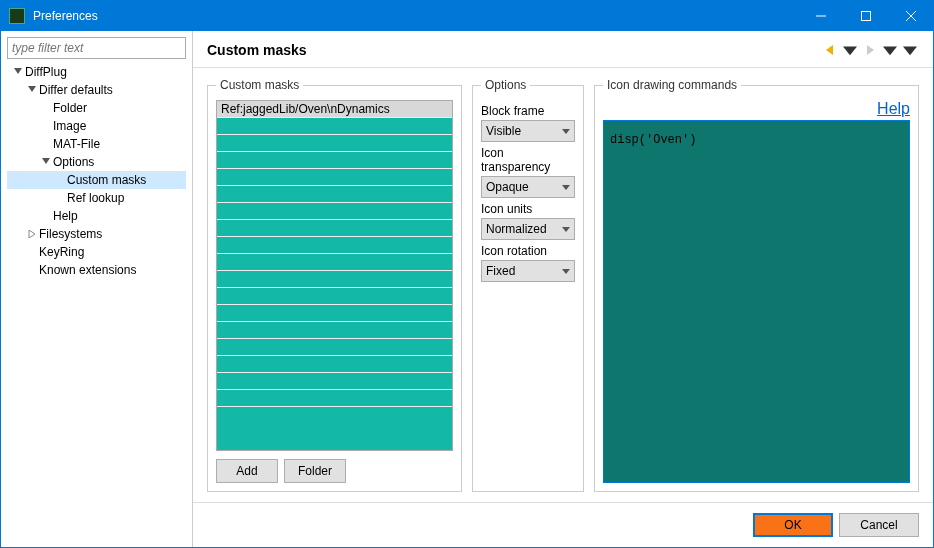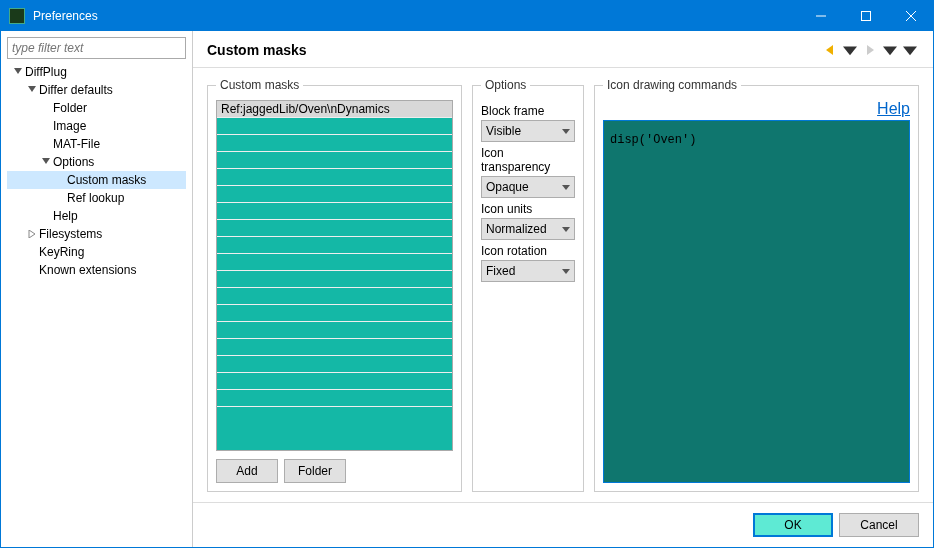--- a/index.html
+++ b/index.html
@@ -28,21 +28,21 @@
 .content-body { flex: 1; padding: 10px 14px; display: flex; flex-direction: column; gap: 8px; overflow: hidden; }
 .groups-row { flex: 1; display: flex; gap: 10px; min-height: 0; }
 fieldset { border: 1px solid #ccc; padding: 8px; font-size: 12px; }
 legend { padding: 0 4px; color: #333; }
 .fs-masks { width: 255px; display: flex; flex-direction: column; }
 .listbox { flex: 1; border: 1px solid #aaa; background: #14b8a6; overflow: auto; font-size: 12px; }
 .listrow { height: 17px; line-height: 17px; padding: 0 4px; border-bottom: 1px solid #eee; cursor: pointer; }
 .listrow.selected { background: #d8d8d8; }
 .btnrow { display: flex; gap: 6px; justify-content: flex-start; margin-top: 8px; }
 .btn { min-width: 62px; height: 24px; border: 1px solid #adadad; background: #e1e1e1; font-size: 12px; cursor: pointer; padding: 0 10px; }
-.btn.default { border: 2px solid #0078d7; background: #5eead4; }
+.btn.default { border: 2px solid #0078d7; background: #f97316; }
 .fs-options { width: 110px; }
 .opt-label { font-size: 12px; margin-top: 4px; }
 .opt-label:first-child { margin-top: 0; }
 .combo { width: 94px; height: 22px; border: 1px solid #adadad; background: #e1e1e1; display: flex; align-items: center; padding: 0 4px; cursor: pointer; margin-top: 2px; position: relative; }
 .combo .cv { flex: 1; }
 .combo svg { width: 8px; height: 8px; fill: #555; }
 .fs-cmds { flex: 1; display: flex; flex-direction: column; }
 .helprow { display: flex; justify-content: flex-end; margin-bottom: 2px; }
 .helprow a { color: #0066cc; text-decoration: underline; font-size: 16px; cursor: pointer; }
 .editor { flex: 1; border: 1px solid #0078d7; padding: 12px 6px; font-family: Consolas, "Courier New", monospace; font-size: 12px; background: #0f766e; resize: none; outline: none; }

